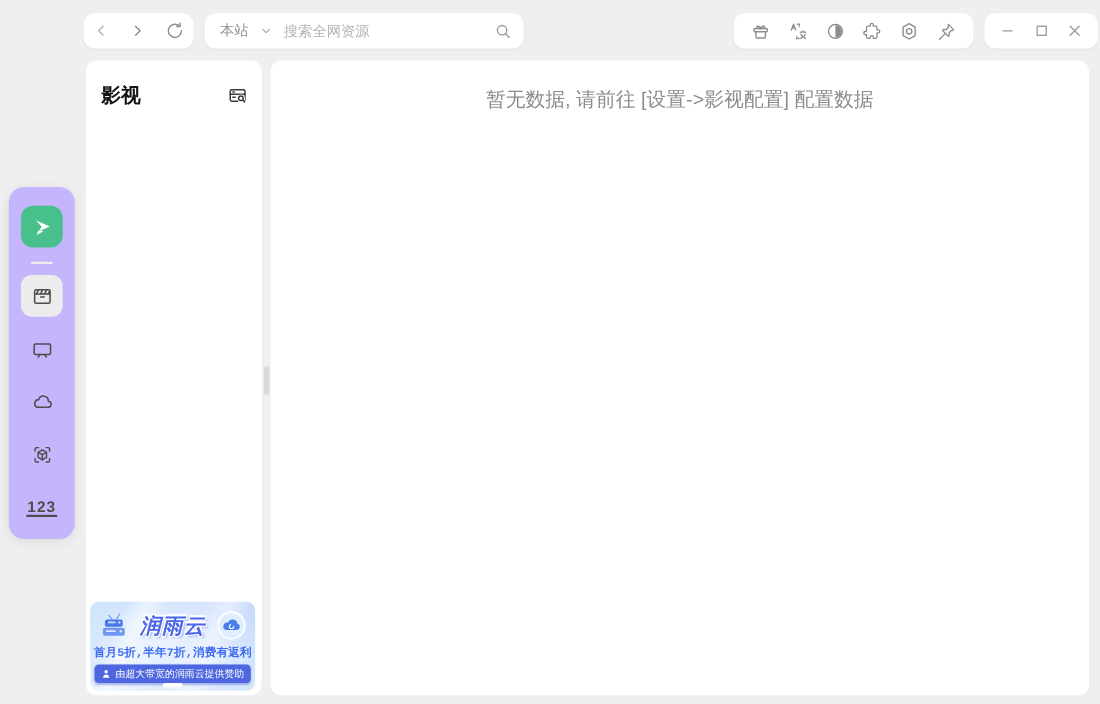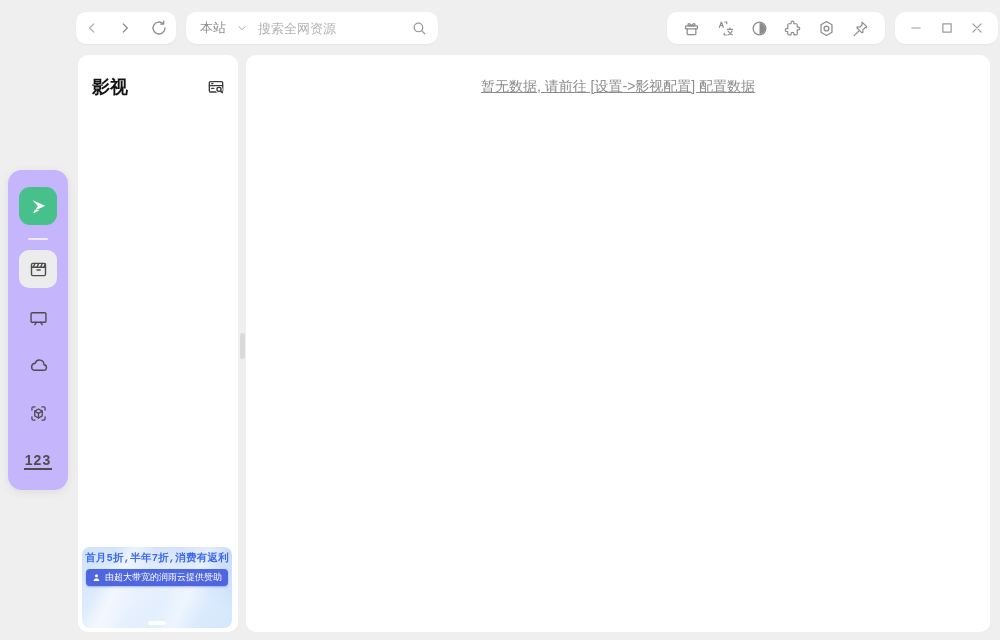--- a/index.html
+++ b/index.html
@@ -5,21 +5,21 @@
   * { margin:0; padding:0; box-sizing:border-box; }
   html,body { width:1000px; height:640px; overflow:hidden; }
   body { font-family:"Liberation Sans","DejaVu Sans",sans-serif; background:#efefef; position:relative; }
   .pill { position:absolute; top:12px; height:32px; background:#fff; border-radius:10px;
           display:flex; align-items:center; box-shadow:0 1px 2px rgba(0,0,0,0.04); }
   .iconbtn { display:flex; align-items:center; justify-content:center; height:32px; cursor:pointer; }
   svg { display:block; }
 
   
   .nav-pill { left:76px; width:100px; justify-content:space-around; }
-  .search-pill { left:186px; width:252px; padding:0 10px 0 14px; }
+  .search-pill { left:186px; width:290px; padding:0 10px 0 14px; }
   .scope { font-size:13px; color:#8f8f8f; white-space:nowrap; }
   .scope-caret { margin:0 10px 0 10px; }
   .search-input { flex:1; border:none; outline:none; background:transparent; font-size:13px; color:#555;
                   font-family:Liberation Sans, sans-serif; min-width:0; }
   .search-input::placeholder { color:#b3b3b3; }
   .actions-pill { left:667px; width:218px; justify-content:space-evenly; }
   .win-pill { left:895px; width:103px; justify-content:space-evenly; }
 
   
   .dock { position:absolute; left:8px; top:170px; width:60px; height:320px; background:#c4b5fd;
@@ -34,21 +34,21 @@
   .num123 { font-size:14px; font-weight:bold; color:#4d4d4d; border-bottom:2px solid #4d4d4d;
             line-height:15px; letter-spacing:1px; padding:0 1px; }
 
   
   .left-panel { position:absolute; left:78px; top:55px; width:160px; height:577px; background:#fff;
                 border-radius:10px;font-family:Liberation Mono, monospace; }
   .panel-header { display:flex; align-items:center; justify-content:space-between; padding:16px 12px 0 14px; }
   .panel-title { font-size:18px; font-weight:bold; color:#141414; }
   .main-panel { position:absolute; left:246px; top:55px; width:744px; height:577px; background:#fff;
                 border-radius:10px; }
-  .empty-msg { text-align:center; margin-top:23px; font-size:14px; color:#8c8c8c;text-decoration:underline; }
+  .empty-msg { text-align:center; margin-top:23px; font-size:18px; color:#8c8c8c; }
   .scroll-thumb { position:absolute; left:240px; top:333px; width:5px; height:26px; background:#d9d9d9;
                   border-radius:3px; }
 
   
   .banner { position:absolute; left:4px; bottom:4px; width:150px; height:81px; border-radius:8px;
             overflow:hidden; cursor:pointer;
             background:linear-gradient(135deg,#cde2fb 0%,#e9f2fe 45%,#d4e7fc 100%); }
   .banner::before { content:""; position:absolute; inset:0;
             background:linear-gradient(115deg,transparent 18%,rgba(255,255,255,.55) 28%,transparent 40%,
                         transparent 55%,rgba(255,255,255,.45) 68%,transparent 80%),
@@ -246,20 +246,41 @@
           <path d="M6.8 7.9h1.6"></path>
           <path d="M6.8 13.6h2.6"></path>
           <circle cx="15.8" cy="15" r="4.2" fill="#fff" stroke="none"></circle>
           <circle cx="15.6" cy="14.8" r="2.5"></circle>
           <path d="M17.5 16.7l2.1 2.1"></path>
         </svg>
     </span>
   </div>
 
   <div class="banner">
+    <div class="banner-row">
+      <span>
+        <svg width="27" height="27" viewBox="0 0 30 30">
+            <path d="M10 5l3 3.5M21 3.5l-3 4.5" stroke="#7aa5f5" stroke-width="1.4" stroke-linecap="round"></path>
+            <rect x="6" y="9" width="18" height="7.5" rx="2" fill="#4a78ea"></rect>
+            <rect x="9" y="11.2" width="8" height="1.7" rx=".85" fill="#cfe0ff"></rect>
+            <circle cx="20.5" cy="12" r="1.2" fill="#cfe0ff"></circle>
+            <rect x="4" y="17.5" width="22" height="8" rx="2" fill="#6f97f0"></rect>
+            <rect x="7" y="20" width="10" height="1.7" rx=".85" fill="#dce8ff"></rect>
+            <circle cx="22" cy="21" r="1.2" fill="#dce8ff"></circle>
+          </svg>
+      </span>
+      <span class="brand">润雨云</span>
+      <span>
+        <svg width="27" height="27" viewBox="0 0 28 28">
+            <circle cx="14" cy="14" r="12.5" fill="#e0edfc" stroke="#ffffff" stroke-width="1.6"></circle>
+            <path d="M9 18.5h10a3 3 0 0 0 .5-5.9 4.5 4.5 0 0 0-8.7-1.2A3.5 3.5 0 0 0 9 18.5z" fill="#4a7df0"></path>
+            <circle cx="14" cy="15" r="2" fill="none" stroke="#fff" stroke-width="1.1" stroke-dasharray="8 3"></circle>
+          </svg>
+      </span>
+    </div>
     <div class="promo">首月5折,半年7折,消费有返利</div>
     <div class="sponsor">
       <span>
         <svg width="9" height="9" viewBox="0 0 10 10">
             <circle cx="5" cy="3" r="1.7" fill="#fff"></circle>
             <path d="M1.8 9c.3-2.1 1.5-3.2 3.2-3.2S7.9 6.9 8.2 9z" fill="#fff"></path>
           </svg>
       </span>
       <span>由超大带宽的润雨云提供赞助</span>
     </div>

